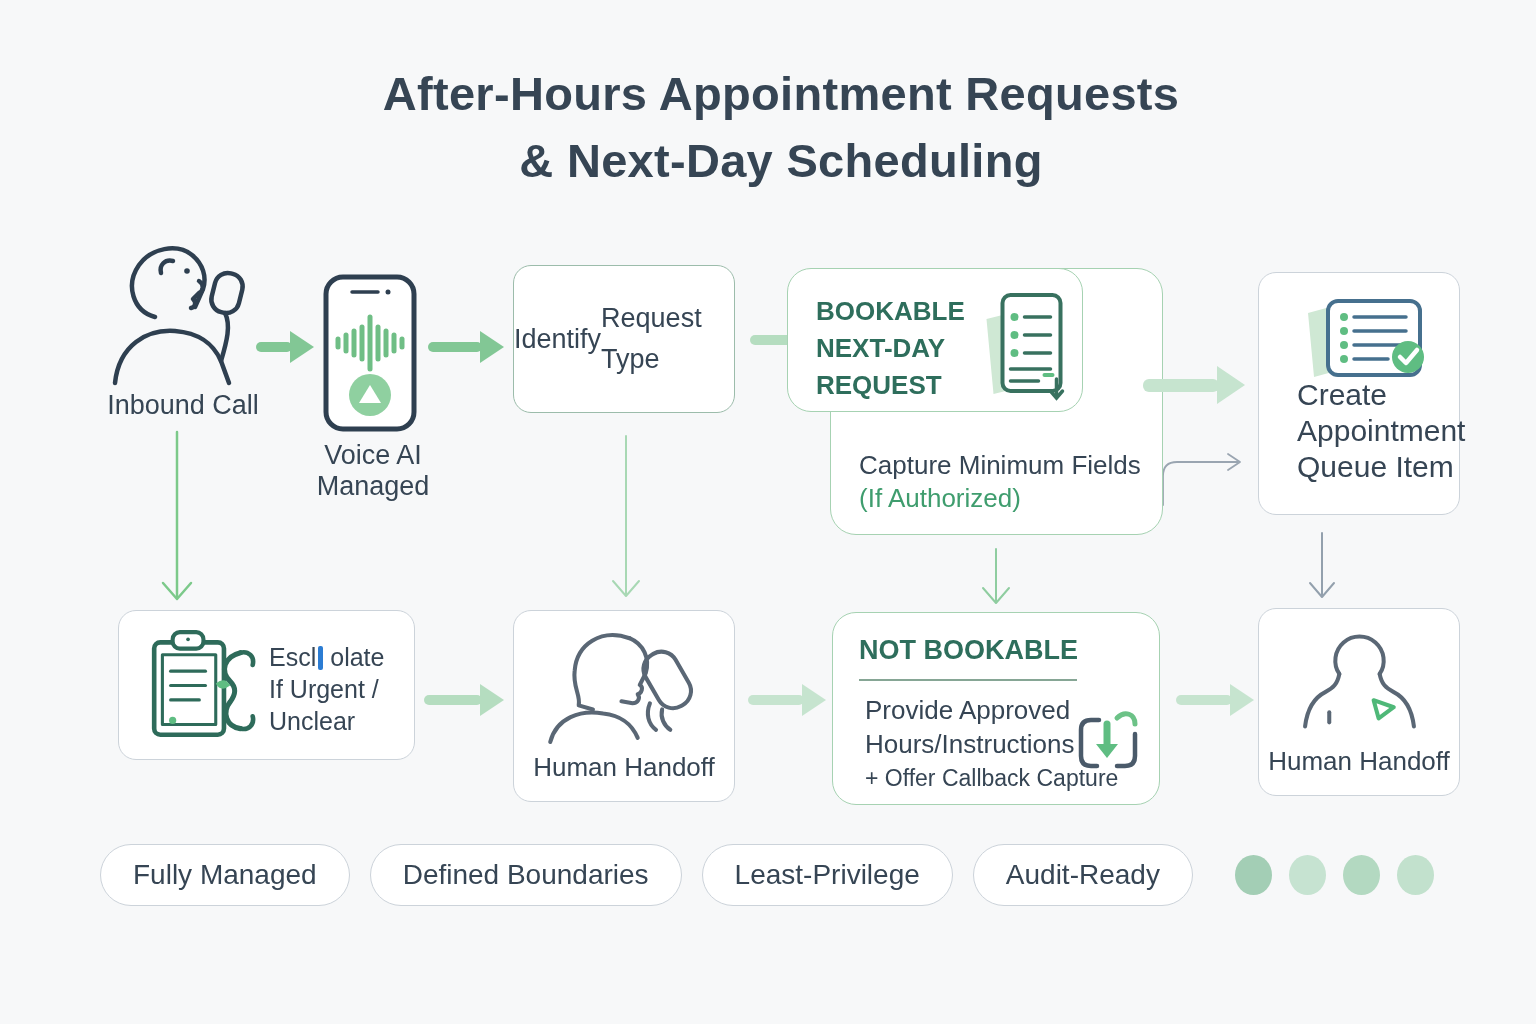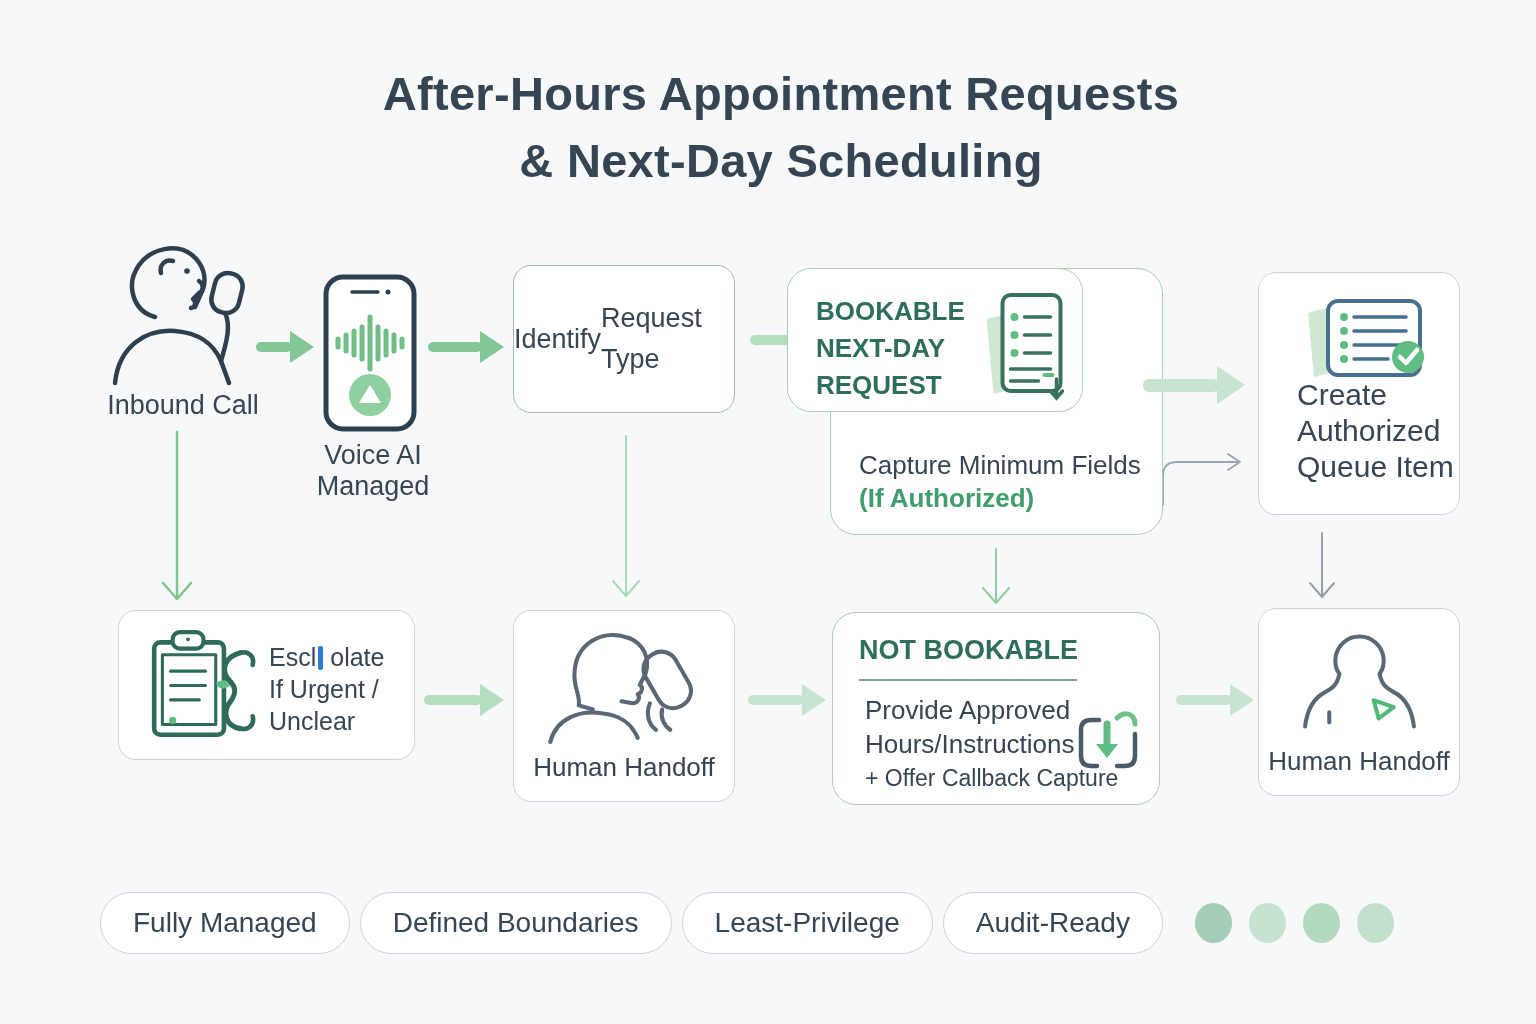--- a/index.html
+++ b/index.html
@@ -15,41 +15,41 @@
   .node-label{position:absolute;text-align:center;font-size:27px;color:var(--ink);}
   .box{position:absolute;background:#fff;border-radius:18px;}
   .b-gray{border:1.6px solid var(--border-gray);}
   .b-green{border:1.6px solid var(--border-green);}
   .b-mix{border:1.6px solid #9cbcab;}
   .identify{display:flex;justify-content:center;align-items:center;
             font-size:27px;color:var(--ink);line-height:41px;}
   .bk-head{position:absolute;left:28px;top:24px;font-size:26px;font-weight:bold;
            color:var(--heading-green);line-height:37px;}
   .bk-body{position:absolute;left:28px;top:180px;font-size:26px;line-height:33px;color:var(--ink);}
-  .bk-note{color:var(--note-green);font-weight:bold;}
+  .bk-note{color:var(--note-green);}
   .create-text{position:absolute;left:38px;top:104px;font-size:30px;line-height:36px;color:var(--ink);}
   .esc-text{position:absolute;left:150px;top:30px;font-size:25px;line-height:32px;color:var(--ink);}
   .cursor{display:inline-block;width:5px;height:24px;background:var(--cursor-blue);
           border-radius:2px;margin:0 7px -4px 2px;}
   .hh-label{position:absolute;bottom:18px;left:0;width:100%;text-align:center;font-size:26px;color:var(--ink);}
   .nb-head{position:absolute;left:26px;top:22px;font-size:27px;font-weight:bold;color:var(--heading-green);}
   .nb-divider{position:absolute;left:26px;top:66px;width:218px;height:1.5px;background:#86a695;}
   .nb-body{position:absolute;left:32px;top:80px;color:var(--ink);}
   .nb-body .l{font-size:26px;line-height:34px;}
   .nb-body .s{font-size:23px;margin-top:4px;}
   .barrow{position:absolute;display:flex;align-items:center;}
   .barrow .shaft{flex:1;height:10px;border-radius:6px;background:var(--ac);}
   .barrow .head{width:0;height:0;border-top:16px solid transparent;border-bottom:16px solid transparent;
                 border-left:24px solid var(--ac);margin-left:-2px;}
   .barrow.big .shaft{height:13px;}
   .barrow.big .head{border-top-width:19px;border-bottom-width:19px;border-left-width:28px;}
   .ac-med{--ac:var(--arrow-green-medium);} .ac-light{--ac:var(--arrow-green-light);} .ac-pale{--ac:var(--arrow-green-pale);}
   .connectors{position:absolute;left:0;top:0;pointer-events:none;}
   .icon-abs{position:absolute;}
-  .pills{position:absolute;left:100px;top:892px;display:flex;gap:10px;align-items:center;height:62px;}
+  .pills{position:absolute;left:100px;top:844px;display:flex;gap:20px;align-items:center;height:62px;}
   .pill{height:62px;border:1.6px solid var(--border-gray);border-radius:32px;background:#fff;
         display:flex;align-items:center;padding:0 32px;font-size:28px;color:var(--ink);white-space:nowrap;}
   .dots{display:flex;gap:17px;margin-left:22px;align-items:center;}
   .dot{width:37px;height:40px;border-radius:50%;}
 </style>
 </head>
 <body>
 
 <div class="canvas">
 
@@ -190,21 +190,21 @@
         <line x1="70" y1="24" x2="122" y2="24"></line>
           <line x1="70" y1="38" x2="122" y2="38"></line>
         <line x1="70" y1="52" x2="122" y2="52"></line>
           <line x1="70" y1="66" x2="104" y2="66"></line>
       </g>
       <circle cx="124" cy="64" r="16" fill="#5fbd82"></circle>
       <polyline points="116,64 122,70 133,57" fill="none" stroke="#fff" stroke-width="4.5" stroke-linecap="round" stroke-linejoin="round"></polyline>
     </svg>
     <div class="create-text">
       <div>Create</div>
-      <div>Authorized</div>
+      <div>Appointment</div>
       <div>Queue Item</div>
     </div>
   </div>
 
   <div class="box b-gray" style="left:118px;top:610px;width:297px;height:150px">
     <svg class="icon-abs" style="left:22px;top:15px" width="130" height="118" viewBox="0 0 125 115">
       <g fill="none" stroke="#2e6b5a" stroke-linecap="round" stroke-linejoin="round">
         <rect x="12" y="16" width="68" height="90" rx="6" fill="#fff" stroke-width="4.5"></rect>
         <rect x="30" y="6" width="30" height="16" rx="7" fill="#fff" stroke-width="4"></rect>
         <rect x="20" y="28" width="52" height="68" stroke-width="3"></rect>

